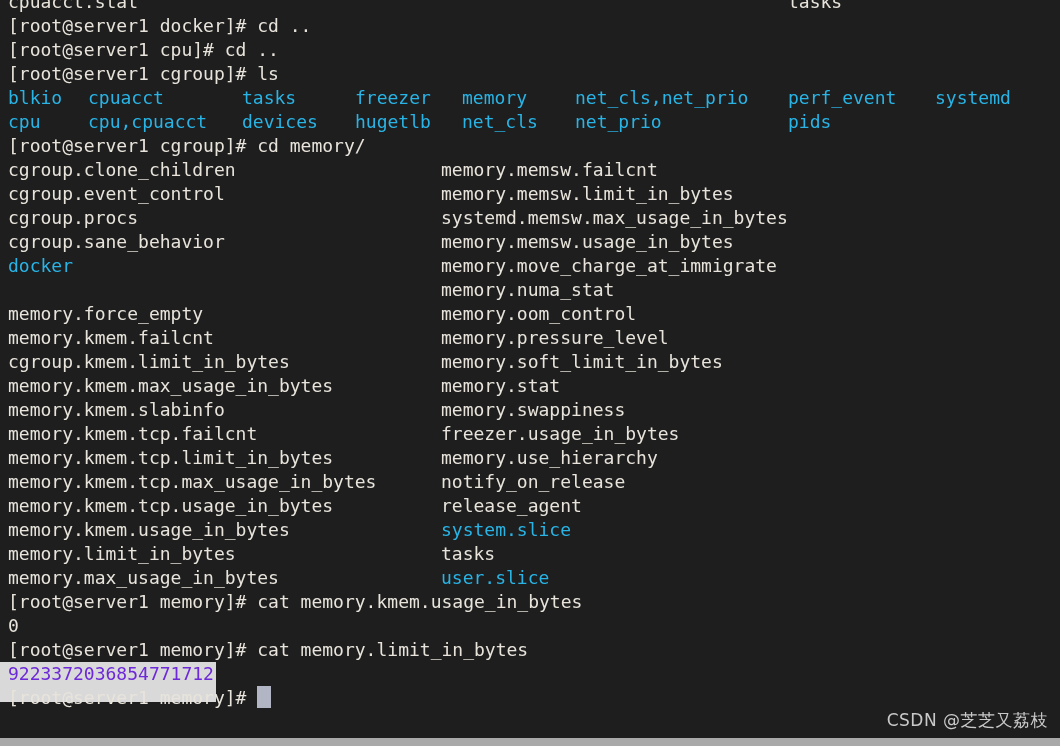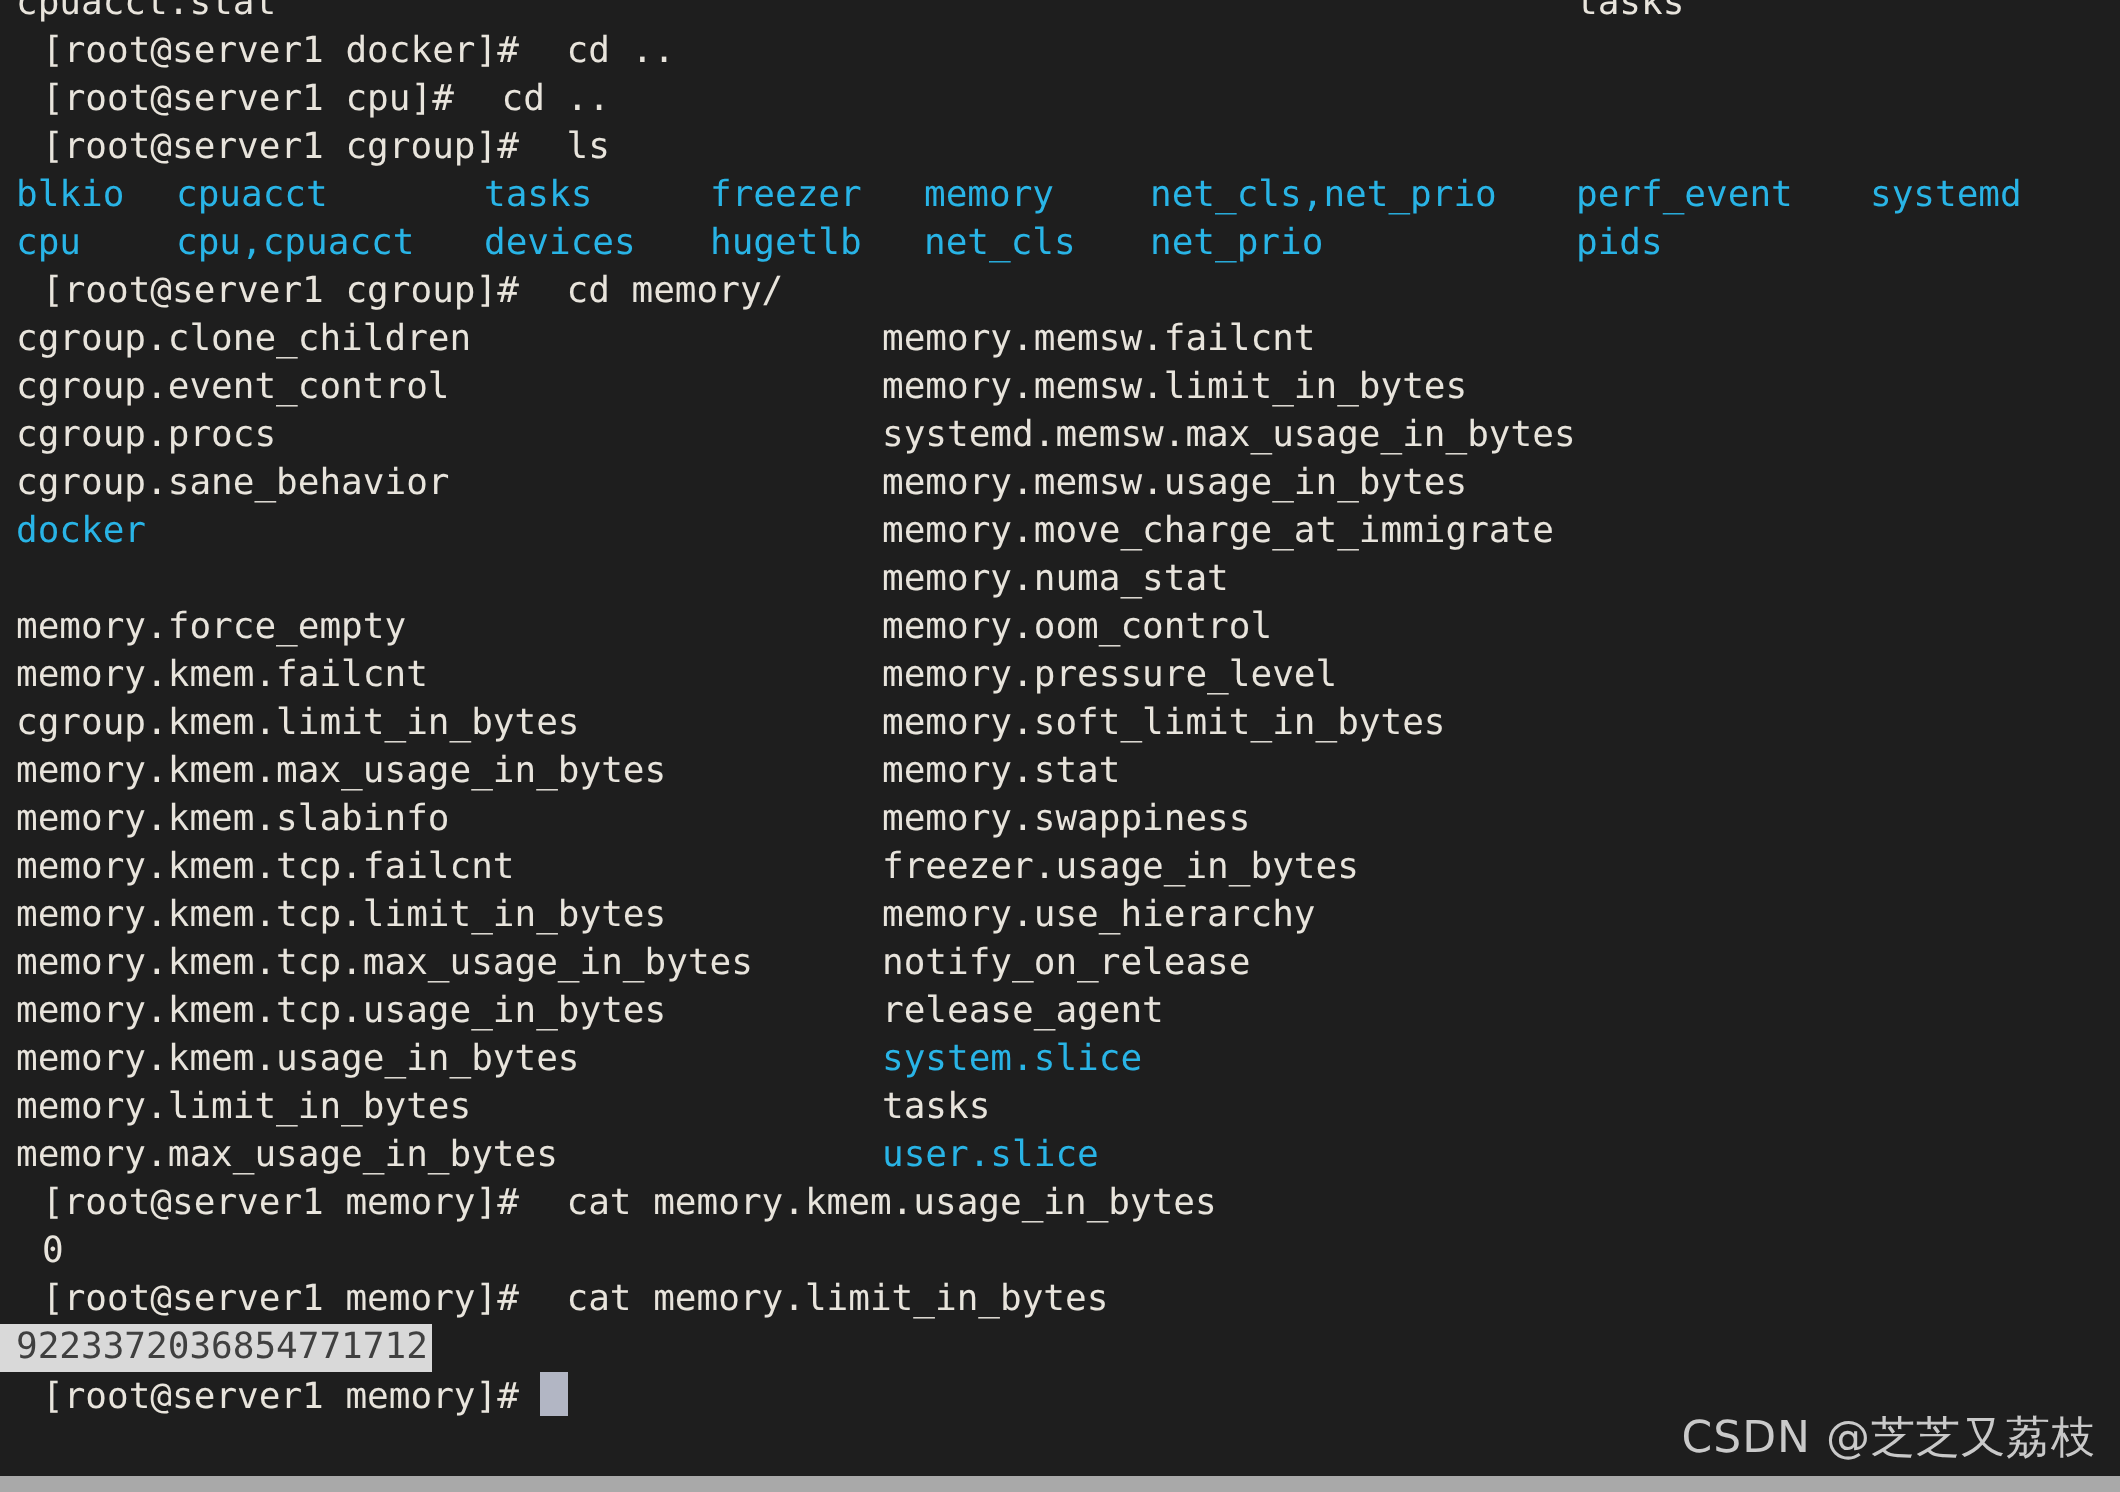--- a/index.html
+++ b/index.html
@@ -37,34 +37,33 @@
     padding-left: 8px;
     box-sizing: border-box;
   }
 
   .row.selected {
     padding-left: 0;
   }
 
   .seg {
     white-space: pre;
-    margin-left: 13px;
   }
 
   .c-white   { color: #e8e4dc; }
   .c-cyan    { color: #29b4e6; }
 
   
   .sel-bar {
     display: inline-block;
     background: #d9d9d9;
-    color: #404040;
+    color: #6d28d9;
     padding-left: 8px;
     padding-right: 2px;
-    height: 24px;
+    height: 40px;
     line-height: 24px;
   }
 
   
   .lsrow {
     position: relative;
     height: 24px;
     white-space: pre;
   }
   .col-a {
@@ -94,21 +93,21 @@
     vertical-align: -4px;
     background: #b2b6c4;
   }
 
   
   .watermark {
     position: absolute;
     right: 12px;
     bottom: 14px;
     font-family: "DejaVu Sans", "Liberation Sans", sans-serif;
-    font-size: 22px;
+    font-size: 17px;
     color: #c9c9c9;
     letter-spacing: 0.5px;
     white-space: pre;
   }
 
   
   .bottom-strip {
     position: absolute;
     left: 0;
     bottom: 0;

